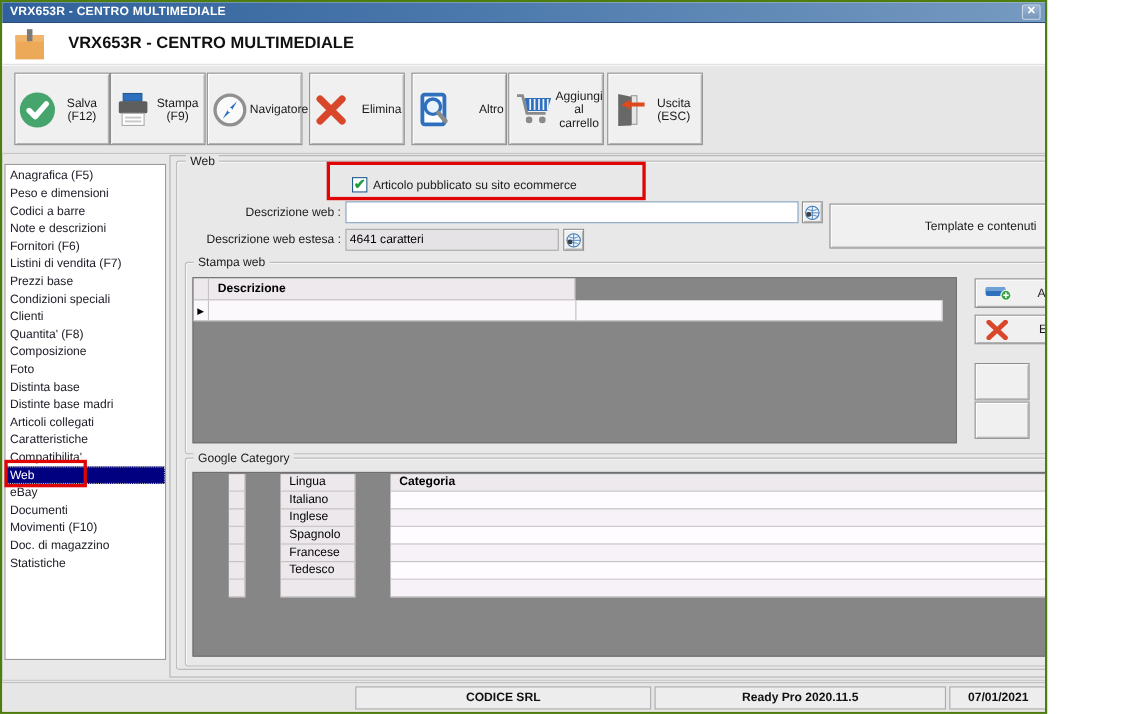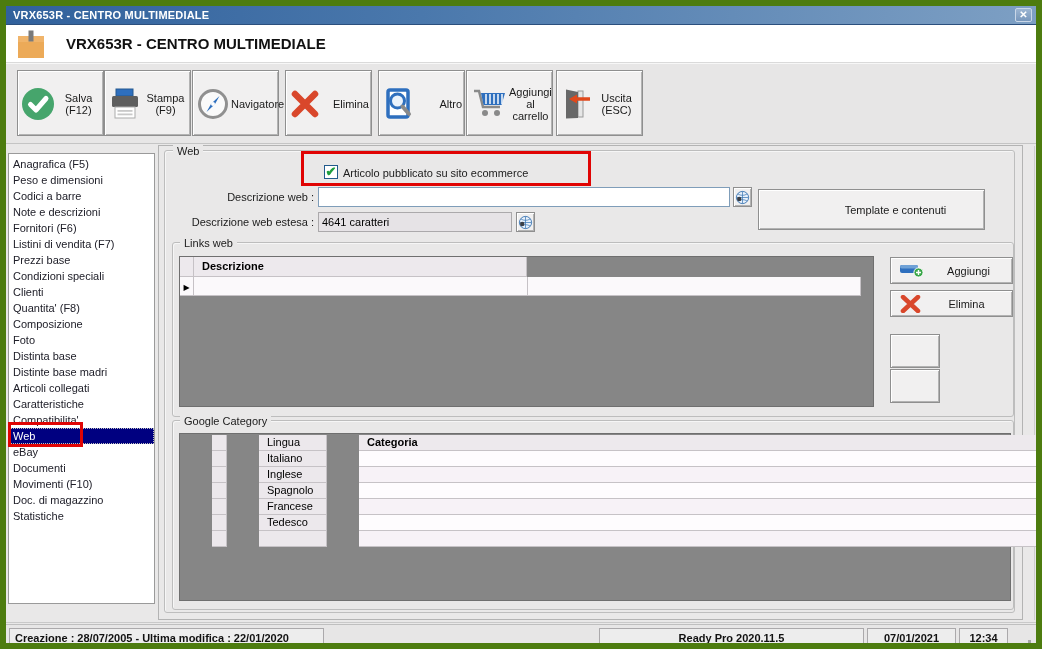--- a/index.html
+++ b/index.html
@@ -1,17 +1,17 @@
 <!DOCTYPE html>
 <html><head>
 <meta charset="utf-8">
 <style>
   * { margin:0; padding:0; box-sizing:border-box; }
   html,body { width:1042px; height:649px; background:#fff; font-family:"Liberation Sans", sans-serif; }
-  #window { position:relative; width:1042px; height:649px; background:#E9E8E8; border:6px solid #4d7c0f; overflow:hidden; }
+  #window { position:relative; width:952px; height:649px; background:#E9E8E8; border:2px solid #4d7c0f; overflow:hidden; }
   .abs { position:absolute; }
 
   
   .titlebar { left:0; top:0; width:1038px; height:19px;
     background:linear-gradient(90deg,#31619C 0%, #4A78AC 40%, #7EA0C4 100%);
     border-bottom:1px solid #2B4F7D; display:flex; align-items:center; }
   .titlebar-text { color:#fff; font-size:11px; font-weight:bold; padding-left:7px; letter-spacing:.2px; }
   .close-btn { position:absolute; right:4px; top:2px; width:17px; height:14px;
     background:linear-gradient(180deg,#9CB5D2,#7897BC); border:1px solid #C9D7E8; border-radius:2px;
     color:#fff; font-size:10px; font-weight:bold; line-height:12px; text-align:center; cursor:default; }
@@ -250,21 +250,21 @@
     <svg width="15" height="15" viewBox="0 0 16 16">
         <circle cx="8" cy="8" r="6.5" fill="#EAF2FB" stroke="#3F79B5"></circle>
         <path d="M1.5 8h13M8 1.5v13M3 4.2c3 2 7 2 10 0M3 11.8c3-2 7-2 10 0" stroke="#3F79B5" stroke-width="0.8" fill="none"></path>
         <circle cx="4.5" cy="9.5" r="2.4" fill="#3B3F46"></circle>
       </svg>
   </div>
 
   <div class="push-btn" style="left:752px;top:183px;width:227px;height:41px">Template e contenuti</div>
 
   <div class="abs groupbox" style="left:166px;top:236px;width:842px;height:175px"></div>
-  <div class="group-label" style="left:174px;top:231px">Links web</div>
+  <div class="group-label" style="left:174px;top:231px">Stampa web</div>
   <div class="gray-panel" style="left:173px;top:250px;width:695px;height:151px"></div>
 
   <div class="grid" style="left:174px;top:251px">
     <div class="grid-row lw-head">
       <div class="cell selcell"></div>
       <div class="cell headcell bold" style="width:333px">Descrizione</div>
     </div>
     <div class="grid-row lw-row">
       <div class="cell selcell"><span class="row-arrow">▶</span></div>
       <div class="cell" style="width:334px"></div>
@@ -335,21 +335,21 @@
       <div class="cell gc-cat gc-cat-data"></div>
     </div>
     <div class="grid-row gc-row">
       <div class="cell gc-selcell"></div>
       <div class="cell gc-lingua"></div>
       <div class="cell gc-cat gc-cat-data"></div>
     </div>
   </div>
 
   <div class="abs statusbar"></div>
-  <div class="status-panel" style="left:3px;width:315px;padding-left:5px">Creazione : 28/07/2005 - Ultima modifica : 22/01/2020</div>
+  <div class="status-panel sp-center" style="left:321px;width:269px">CODICE SRL</div>
   <div class="status-panel sp-center" style="left:593px;width:265px">Ready Pro 2020.11.5</div>
   <div class="status-panel sp-center" style="left:861px;width:89px">07/01/2021</div>
   <div class="status-panel sp-center" style="left:953px;width:49px">12:34</div>
   <div class="grip-dot"></div>
 
   <div class="annot" style="left:295px;top:145px;width:290px;height:35px"></div>
   <div class="annot" style="left:2px;top:416px;width:75px;height:25px"></div>
 
 </div>
 

